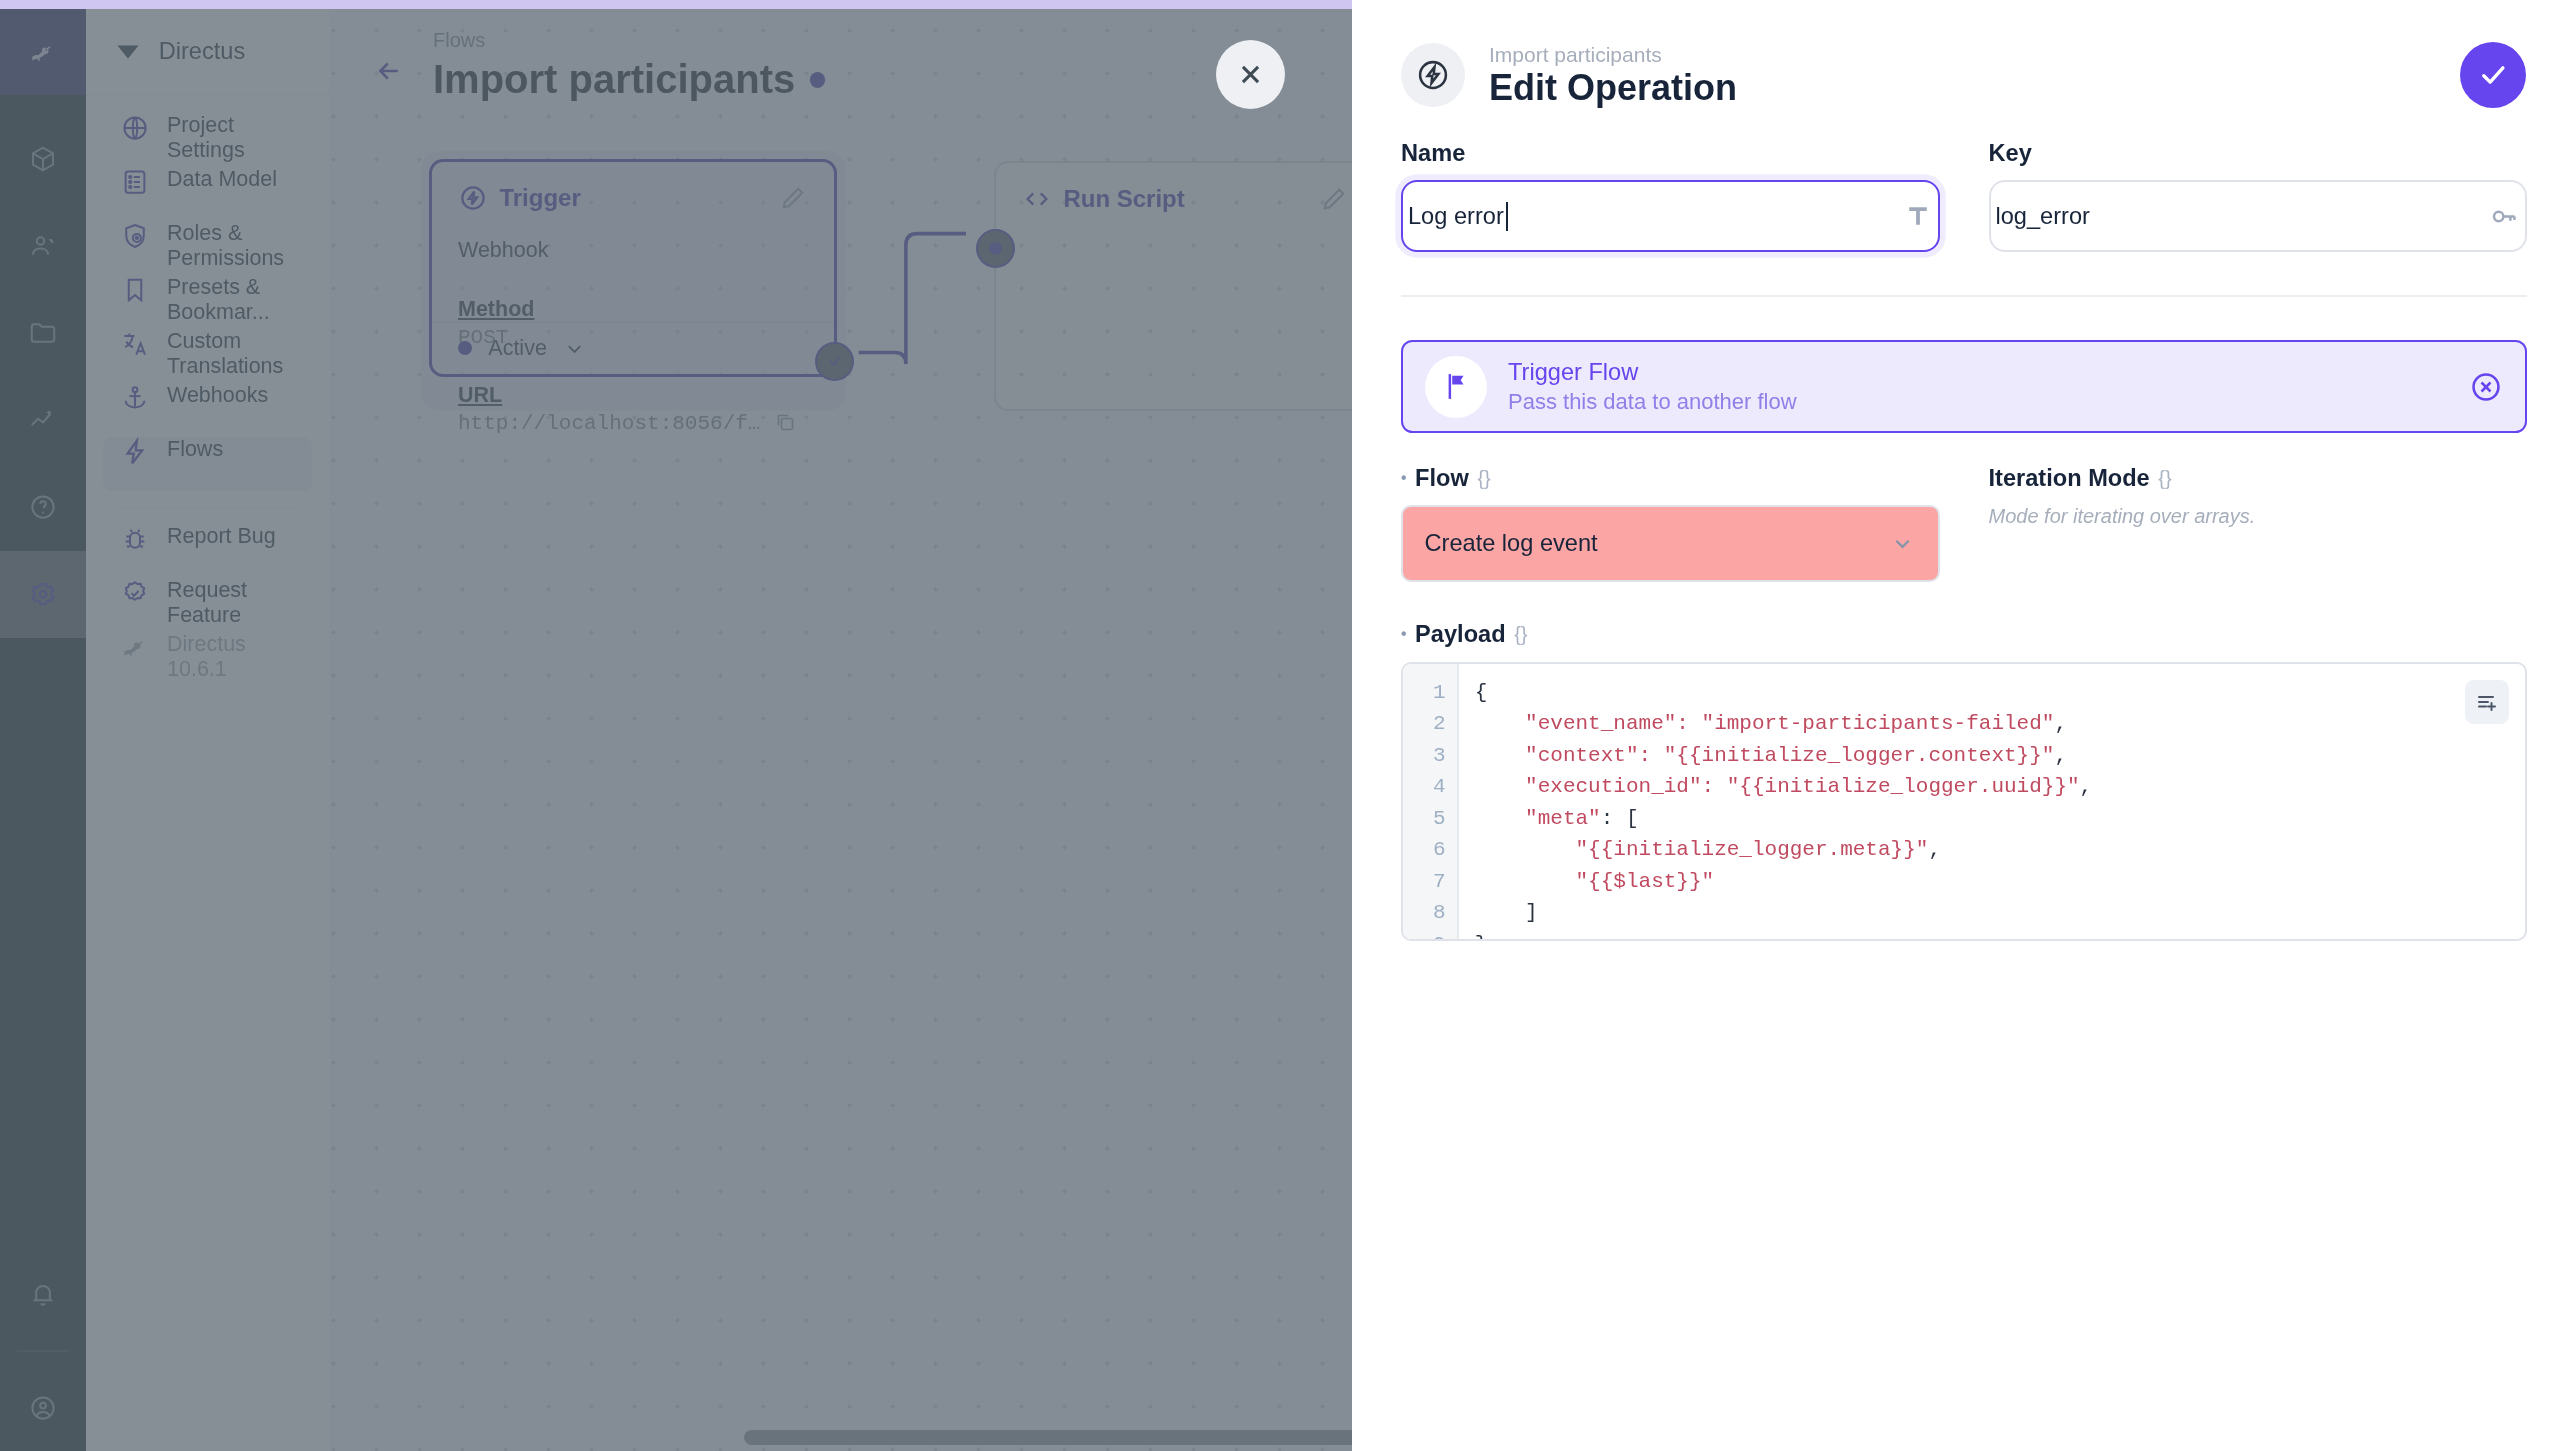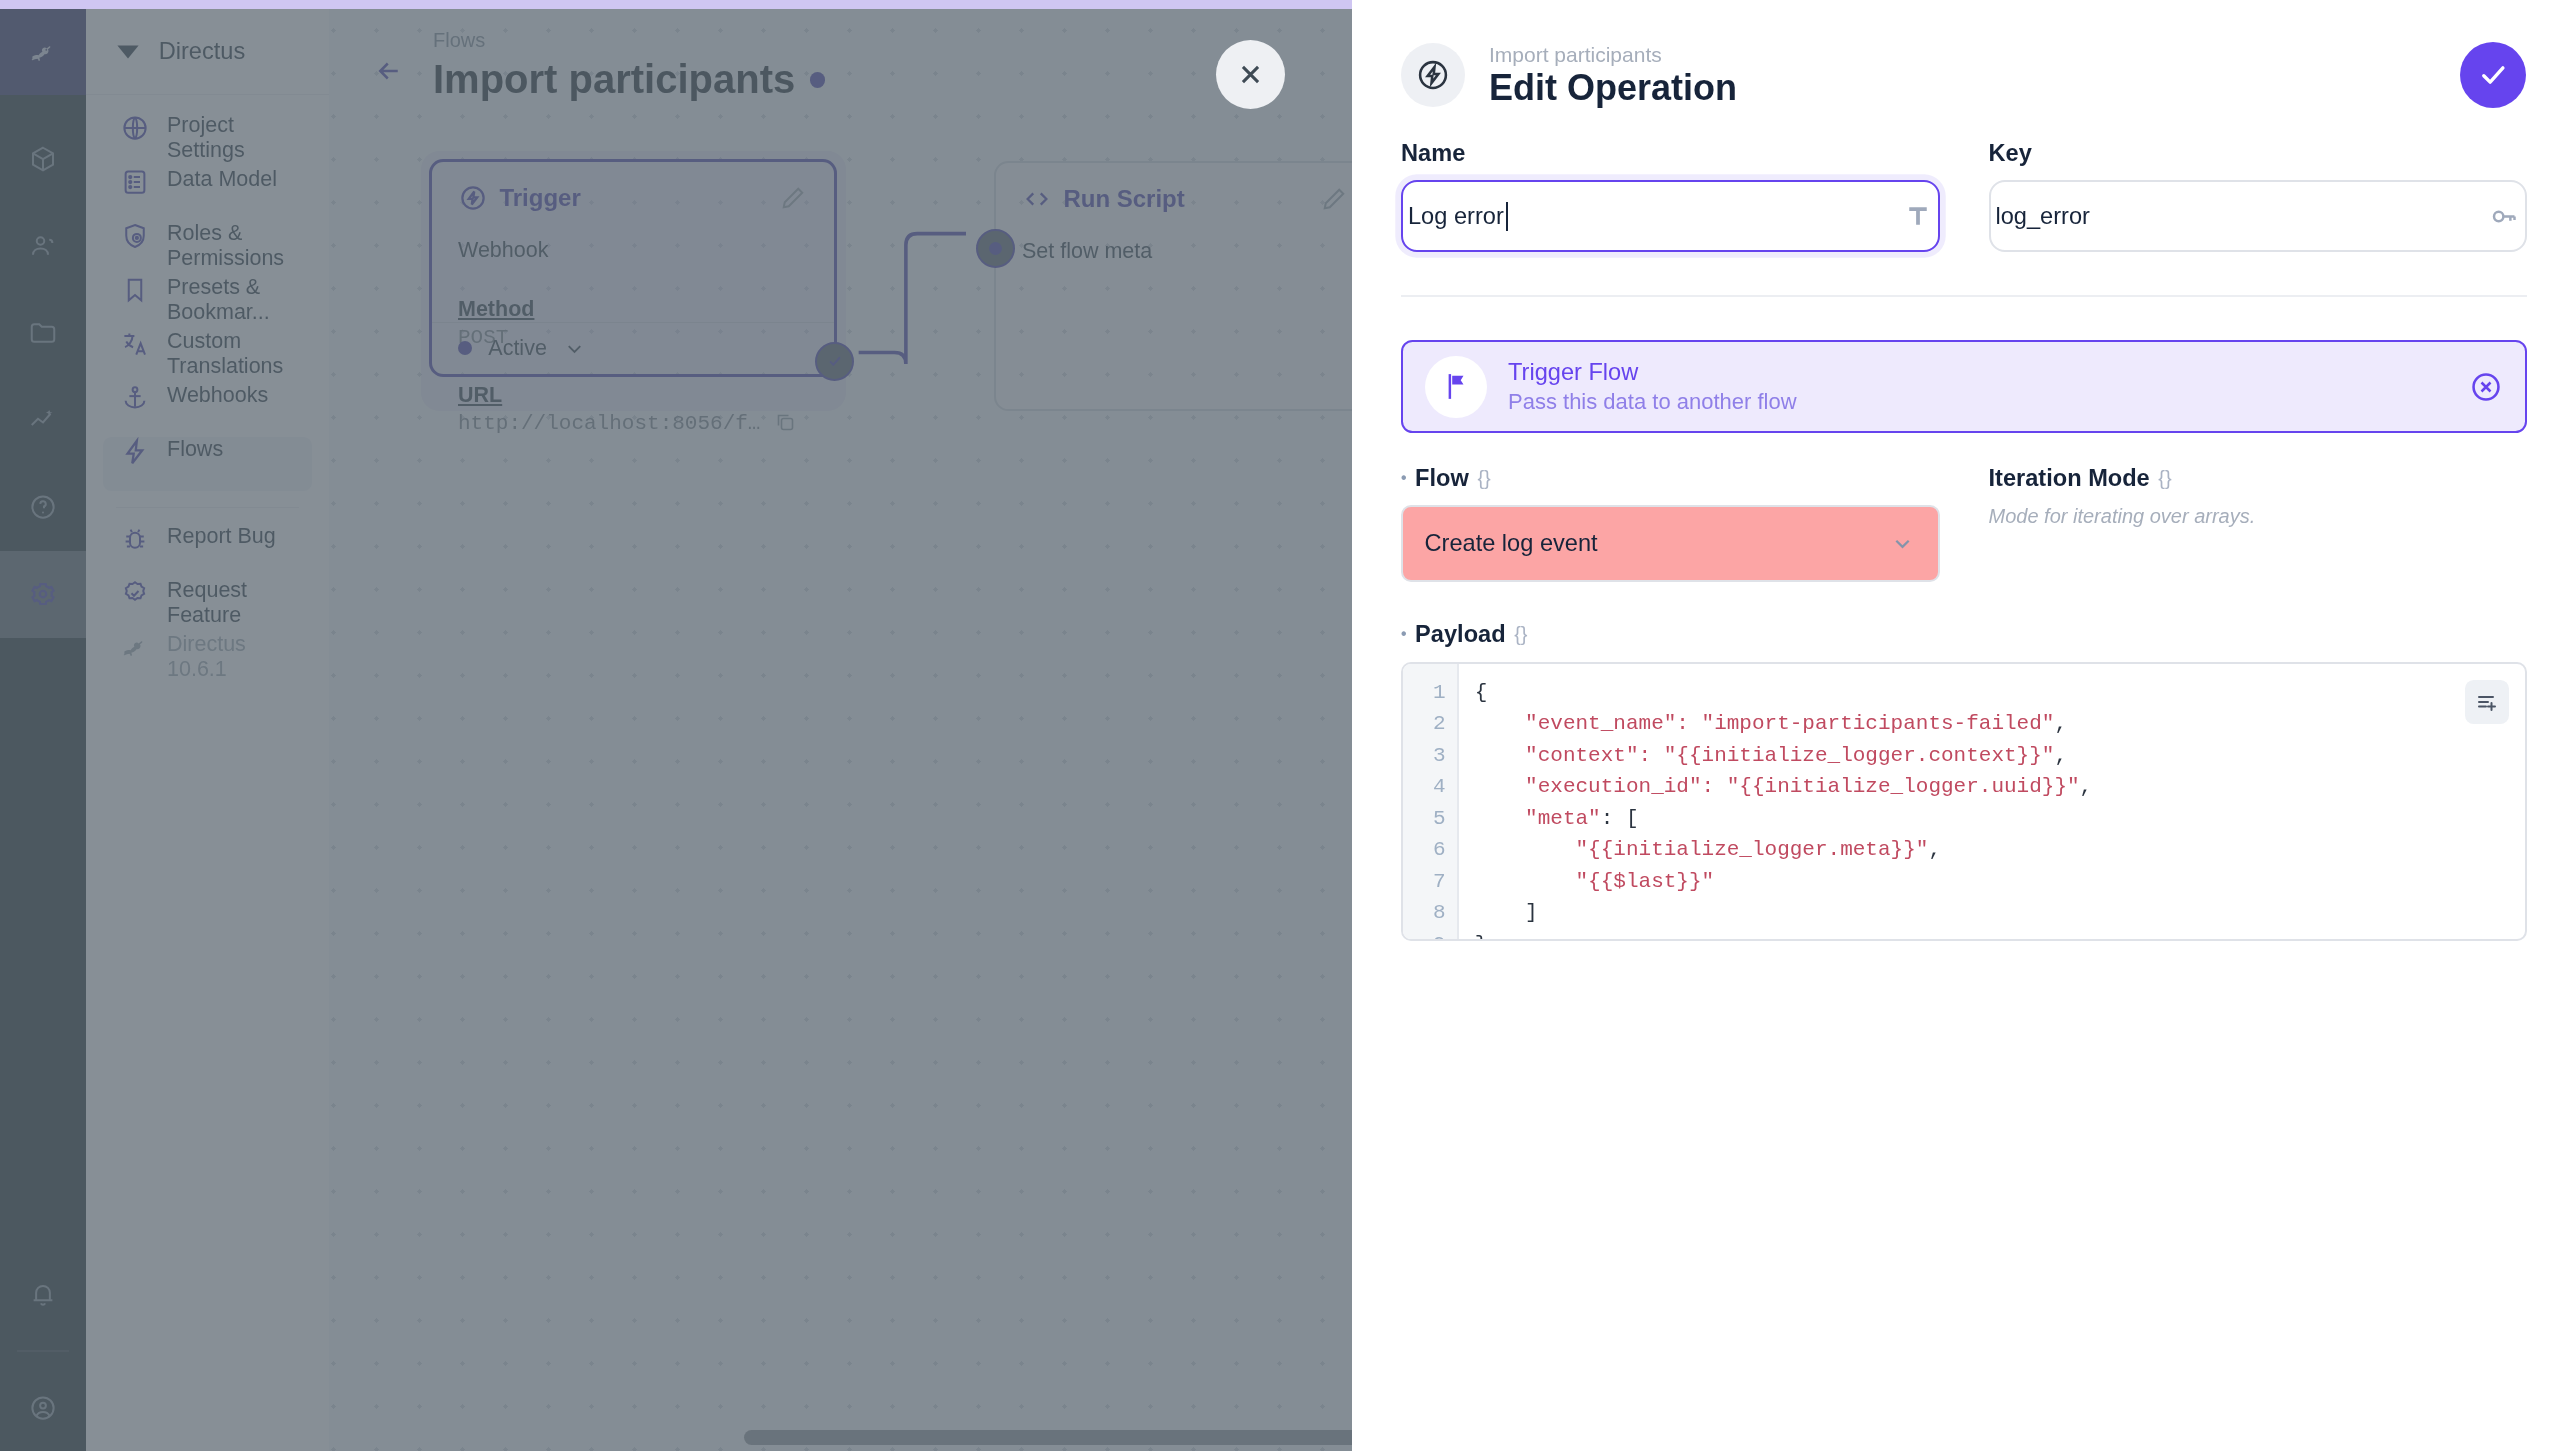--- a/index.html
+++ b/index.html
@@ -379,23 +379,20 @@
           <div class="node-head-actions">
             <svg class="ico" viewBox="0 0 24 24" fill="none" stroke="#9aa4ac" stroke-width="1.6">
                 <path d="M16.2 4.6l3.2 3.2L8.6 18.6 4.6 19.4l.8-4z"></path>
               </svg>
             <svg class="ico" viewBox="0 0 24 24" fill="#6b7680">
                 <circle cx="12" cy="6" r="1.6"></circle>
                 <circle cx="12" cy="12" r="1.6"></circle>
                 <circle cx="12" cy="18" r="1.6"></circle>
               </svg>
           </div>
-        </div>
-        <div class="node-body">
-          <div class="node-sub">Set flow meta</div>
         </div>
         <div class="handle" style="left:-20px;top:66px">
             <span class="handle-inner"></span>
           </div>
         <div class="handle" style="right:-20px;top:176px">
           <svg style="width:20px;height:20px" viewBox="0 0 24 24" fill="none" stroke="#4b45a8" stroke-width="2.4">
               <path d="M6 12.5l4 4 8-9"></path>
             </svg>
         </div>
         <div class="handle red" style="right:-20px;top:262px">

